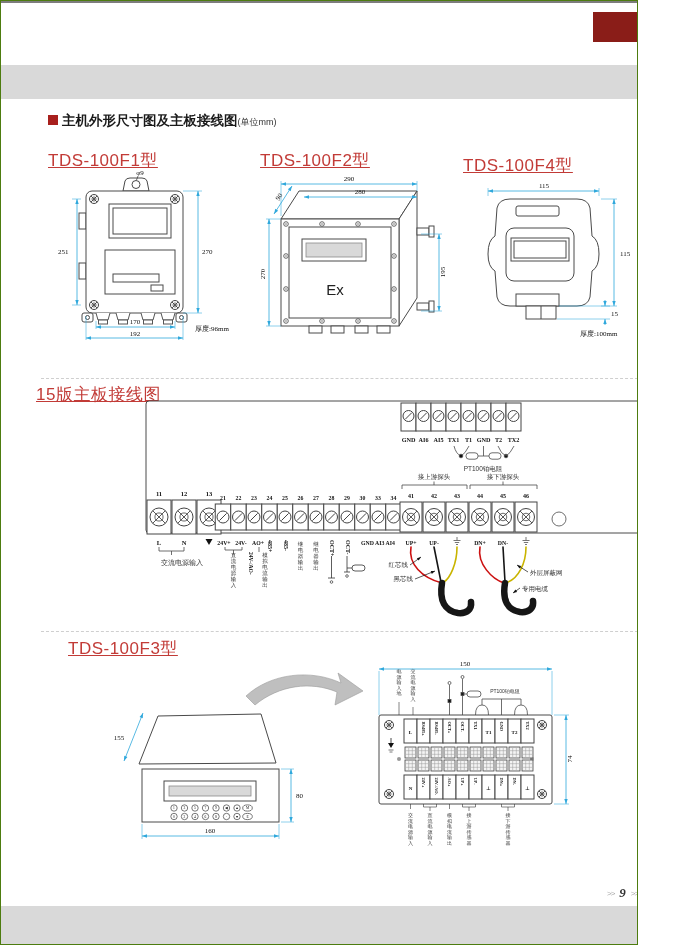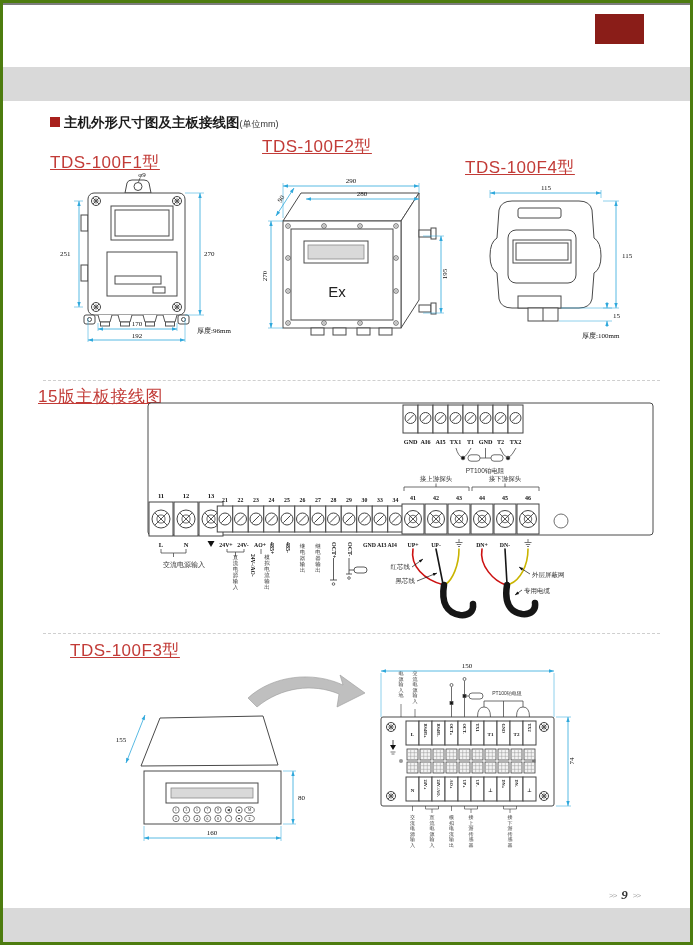--- a/index.html
+++ b/index.html
@@ -1,16 +1,16 @@
 <!DOCTYPE html>
 <html><head>
 <meta charset="utf-8">
 <style>
   html,body{margin:0;padding:0;background:#fff;}
-  .page{position:relative;width:693px;height:945px;background:#fff;border:3px solid #4d7c0f;
+  .page{position:relative;width:638px;height:945px;background:#fff;border:1px solid #4d7c0f;
         box-sizing:border-box;overflow:hidden;font-family:"Liberation Sans",sans-serif;}
   .page::before{content:"";position:absolute;left:0;top:0;width:100%;height:2px;background:#7d7d7d;}
   .abs{position:absolute;}
   .bar{position:absolute;left:0;width:697px;background:#d9d9d9;}
   .redsq{position:absolute;left:592px;top:11px;width:49px;height:30px;background:#8a1d18;}
   .main-title{position:absolute;left:47px;top:111px;font-size:13.5px;font-weight:bold;color:#1a1a1a;}
   .main-title .bullet{display:inline-block;width:10px;height:10px;background:#a8201d;margin-right:4px;}
   .main-title .unit{font-size:9px;font-weight:normal;color:#333;}
   .sec{position:absolute;color:#c23b37;font-size:17px;letter-spacing:0.5px;text-decoration:underline;}
   .dash{position:absolute;left:40px;width:617px;border-top:1px dashed #cfcfcf;}
@@ -32,21 +32,21 @@
 <div class="page">
 
   <div class="bar" style="top:64px;height:34px;"></div>
   <div class="redsq"></div>
 
   <div class="main-title">
     <span class="bullet"></span><span>主机外形尺寸图及主板接线图</span><span class="unit">(单位mm)</span>
   </div>
 
   <div class="sec" style="left:47px;top:148px;">TDS-100F1型</div>
-  <div class="sec" style="left:259px;top:132px;">TDS-100F2型</div>
+  <div class="sec" style="left:259px;top:148px;">TDS-100F2型</div>
   <div class="sec" style="left:462px;top:153px;text-align:right;">TDS-100F4型</div>
 
   <svg class="abs" style="left:50px;top:165px;" width="215" height="190" viewBox="0 0 215 190">
     <g class="ln">
       <path d="M72,25 L74,15 Q75,12 79,12 L91,12 Q95,12 96,15 L98,25 Z"></path>
       <circle cx="85" cy="18.5" r="4"></circle>
       <rect x="28" y="47" width="7" height="16"></rect>
         <rect x="28" y="97" width="7" height="16"></rect>
       <rect x="35" y="25" width="97" height="122" rx="6"></rect>
       <rect x="58" y="38" width="62" height="34"></rect>

